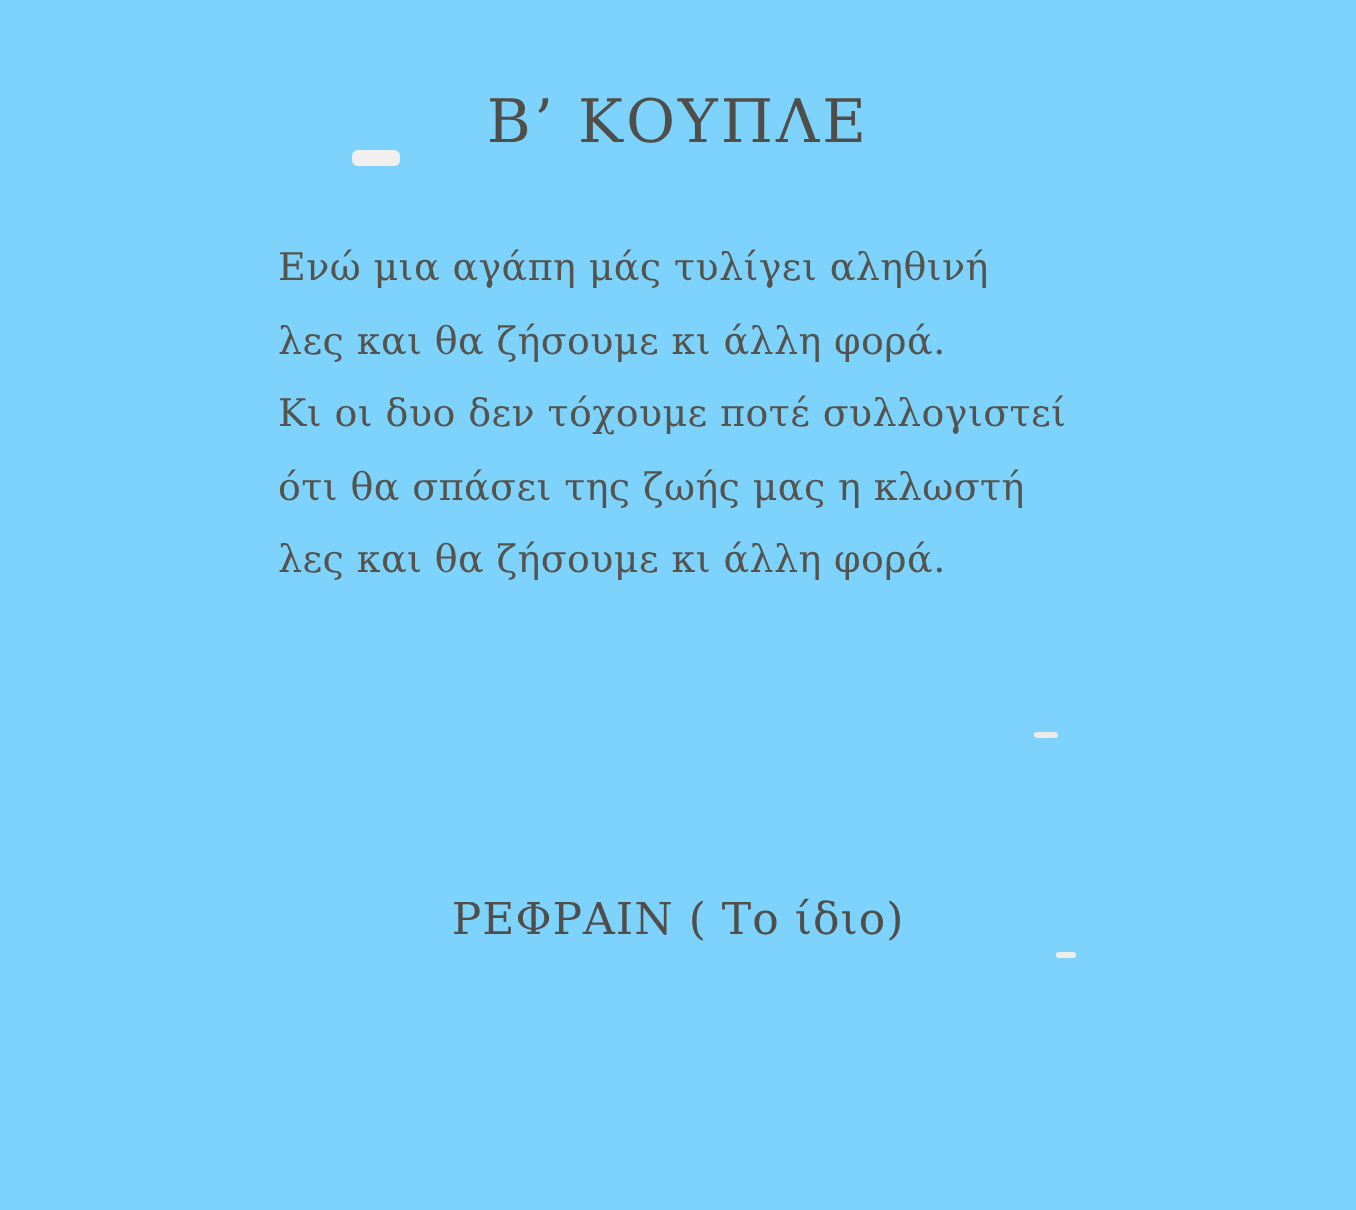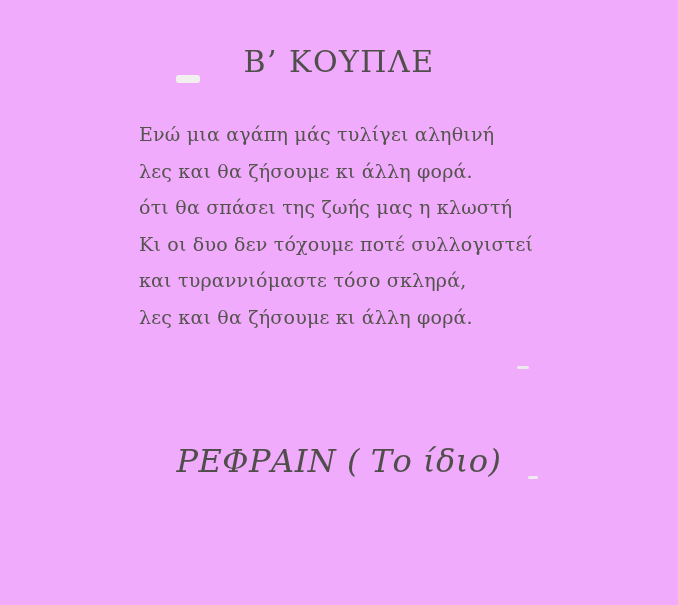--- a/index.html
+++ b/index.html
@@ -10,21 +10,21 @@
     width: 678px;
     height: 605px;
     background: #fcfcfa;
     overflow: hidden;
     position: relative;
     font-family: "DejaVu Serif", "Liberation Serif", serif;
   }
   .page {
     position: absolute;
     inset: 0;
-    background: #f0abfc;
+    background: #7dd3fc;
     color: #55534e;
   }
   .doc-title {
     position: absolute;
     top: 44px;
     left: 0;
     width: 678px;
     margin: 0;
     text-align: center;
     font-size: 30px;
@@ -46,25 +46,24 @@
   }
   .verse-line {
     height: 36.6px;
   }
   .refrain {
     position: absolute;
     top: 443px;
     left: 0;
     width: 678px;
     text-align: center;
-    font-size: 32px;
+    font-size: 22px;
     letter-spacing: 0.5px;
     line-height: 36px;
     color: #504e4a;
-    font-style: italic;
   }
   
   .smudge-1 {
     position: absolute;
     left: 176px;
     top: 75px;
     width: 24px;
     height: 8px;
     background: #f1f0ee;
     border-radius: 3px;
@@ -91,23 +90,22 @@
 </head>
 <body>
 
 <div class="page">
 
   <h1 class="doc-title">Β’ ΚΟΥΠΛΕ</h1>
 
   <div class="verse">
     <div class="verse-line">Ενώ μια αγάπη μάς τυλίγει αληθινή</div>
     <div class="verse-line">λες και θα ζήσουμε κι άλλη φορά.</div>
+    <div class="verse-line">Κι οι δυο δεν τόχουμε ποτέ συλλογιστεί</div>
     <div class="verse-line">ότι θα σπάσει της ζωής μας η κλωστή</div>
-    <div class="verse-line">Κι οι δυο δεν τόχουμε ποτέ συλλογιστεί</div>
-    <div class="verse-line">και τυραννιόμαστε τόσο σκληρά,</div>
     <div class="verse-line">λες και θα ζήσουμε κι άλλη φορά.</div>
   </div>
 
   <div class="refrain">ΡΕΦΡΑΙΝ ( Το ίδιο)</div>
 
   <div class="smudge-1"></div>
   <div class="smudge-2"></div>
   <div class="smudge-3"></div>
 
 </div>

